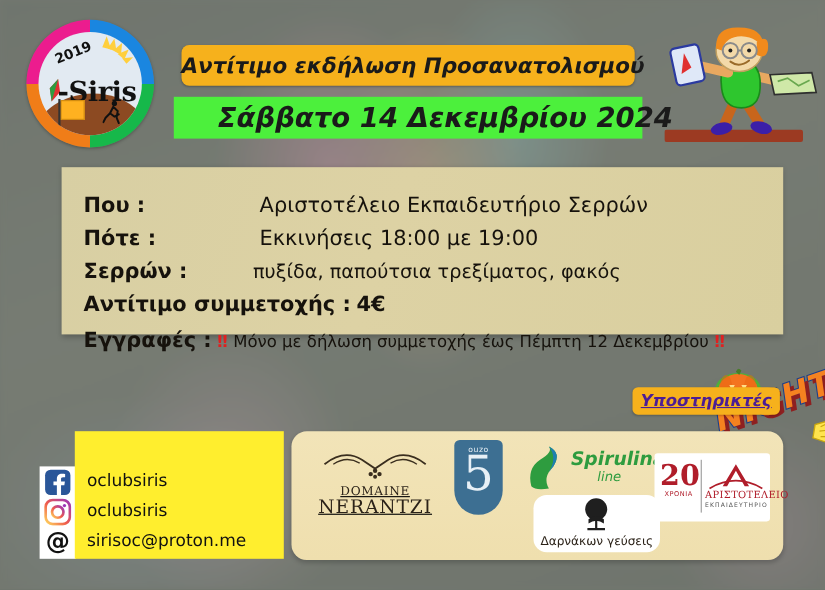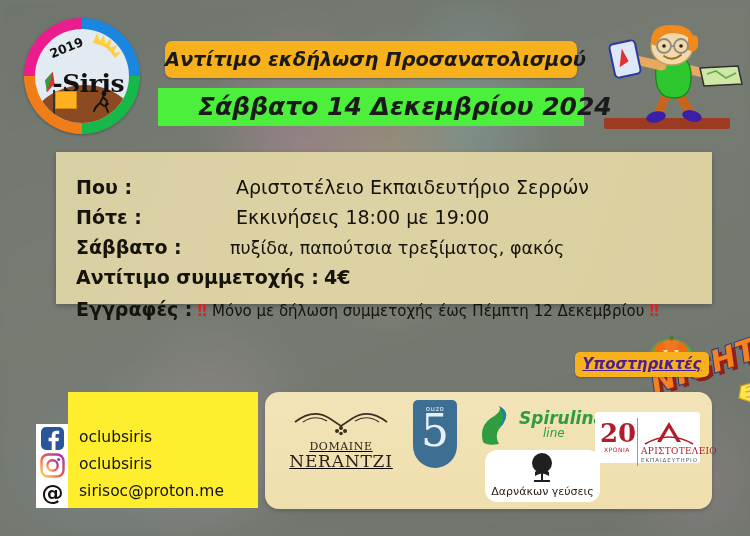--- a/index.html
+++ b/index.html
@@ -150,21 +150,21 @@
   #spn-nerantzi .nm2{font-family:"DejaVu Serif",serif;font-size:17px;letter-spacing:.8px;color:#2b2218;margin-top:-2px;}
   #spn-ouzo{left:148px;top:8px;width:44px;height:68px;}
   #spn-ouzo .shield{position:absolute;inset:0;background:#3d6f92;border-radius:5px 5px 22px 22px;}
   #spn-ouzo .ouzo-t{position:absolute;top:5px;left:0;right:0;text-align:center;font-size:7px;color:#e7f0f6;letter-spacing:.5px;}
   #spn-ouzo .five{position:absolute;top:9px;left:0;right:0;text-align:center;font-size:44px;line-height:44px;color:#e7f0f6;font-family:"DejaVu Serif",serif;}
   #spn-spir{left:212px;top:12px;width:125px;height:42px;}
   #spn-spir .sp-txt{position:absolute;left:42px;top:4px;font-size:17px;color:#2e9c3f;font-weight:bold;font-style:italic;}
   #spn-spir .sp-sub{position:absolute;left:66px;top:22px;font-size:12px;color:#2e9c3f;font-style:italic;}
   #spn-darn{left:196px;top:58px;width:115px;height:52px;background:#fff;border-radius:12px;margin-left:24px;}
   #spn-darn .dtx{position:absolute;left:0;right:0;bottom:4px;text-align:center;font-size:11px;color:#2b2218;}
-  #spn-arist{left:330px;top:20px;width:105px;height:51px;background:#fff;border-radius:3px;}
+  #spn-arist{left:330px;top:20px;width:105px;height:62px;background:#fff;border-radius:3px;}
   #spn-arist .yrs{position:absolute;left:5px;top:8px;width:34px;text-align:center;}
   #spn-arist .yrs .num{font-family:"DejaVu Serif",serif;font-size:26px;line-height:26px;color:#b01d2a;font-weight:bold;}
   #spn-arist .yrs .sub{font-size:6px;color:#b01d2a;letter-spacing:.5px;}
   #spn-arist .divider{position:absolute;left:42px;top:6px;width:1px;height:48px;background:#9a9a9a;}
   #spn-arist .an{position:absolute;left:46px;top:34px;width:56px;text-align:center;font-family:"DejaVu Serif",serif;font-size:9px;color:#b01d2a;letter-spacing:.3px;}
   #spn-arist .an2{position:absolute;left:46px;top:45px;width:56px;text-align:center;font-size:5.5px;color:#555;letter-spacing:1px;}
 </style>
 </head>
 <body>
 
@@ -241,21 +241,21 @@
 
     <div class="info-row" id="row-where">
       <span class="lbl lbl-w">Που :</span><span class="val">Αριστοτέλειο Εκπαιδευτήριο Σερρών</span>
     </div>
 
     <div class="info-row" id="row-when">
       <span class="lbl lbl-w">Πότε :</span><span class="val">Εκκινήσεις   18:00 με 19:00</span>
     </div>
 
     <div class="info-row" id="row-gear">
-      <span class="lbl lbl-w">Σάββατο :</span><span class="val">πυξίδα, παπούτσια τρεξίματος, φακός</span>
+      <span class="lbl lbl-w">Σερρών :</span><span class="val">πυξίδα, παπούτσια τρεξίματος, φακός</span>
     </div>
 
     <div class="info-row" id="row-fee">
       <span class="lbl">Αντίτιμο συμμετοχής :</span>
       <span class="lbl">4€</span>
     </div>
 
     <div class="info-row" id="row-reg">
       <span class="lbl">Εγγραφές :</span>
       <span class="val bang">‼</span>

